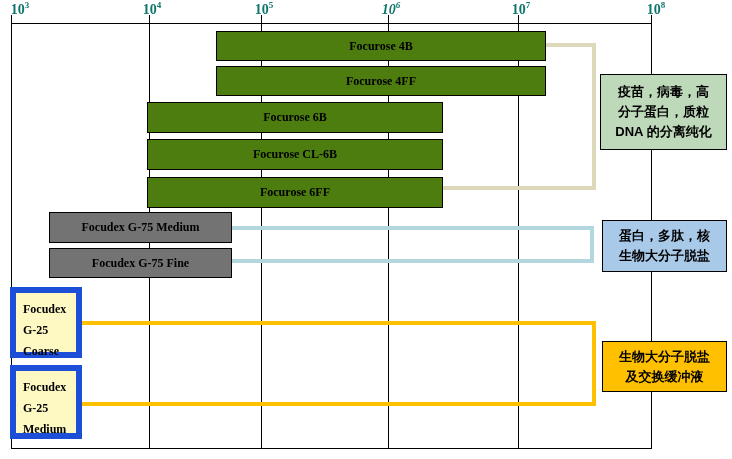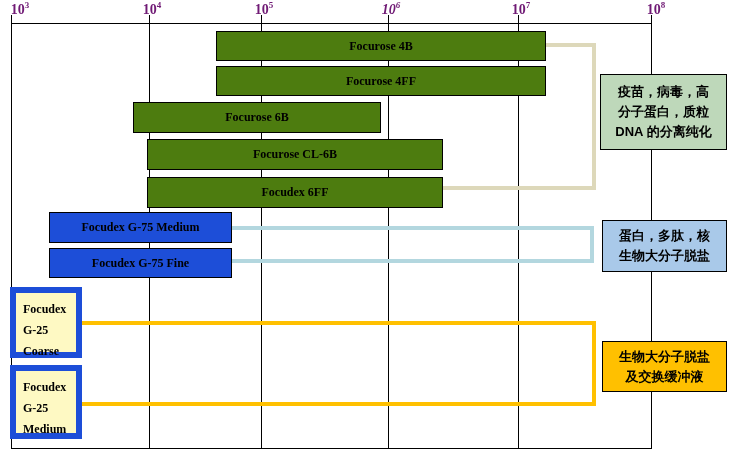--- a/index.html
+++ b/index.html
@@ -7,31 +7,31 @@
   #stage {
     position:relative; width:732px; height:459px; background:#ffffff;
     overflow:hidden;
   }
   .axis-line { position:absolute; background:#000; }
   .gridline { position:absolute; width:1px; top:23px; height:425px; background:#000; }
   .tick { position:absolute; width:1px; top:15px; height:9px; background:#000; }
   .tick-label {
     position:absolute; top:1px; transform:translateX(-50%);
     font-family:"Liberation Serif", serif; font-weight:bold; font-size:14px;
-    color:#701a75; white-space:nowrap; line-height:1;
+    color:#0f766e; white-space:nowrap; line-height:1;
   }
   .tick-label sup { font-size:9px; }
   .bar {
     position:absolute; border:1px solid #000;
     display:flex; align-items:center; justify-content:center;
     font-family:"Liberation Serif", serif; font-weight:bold; font-size:12px;
     color:#000; white-space:nowrap;
   }
   .bar-green { background:#4d7c0f; }
-  .bar-blue  { background:#1d4ed8; }
+  .bar-blue  { background:#737373; }
   .g25-box {
     position:absolute; border:6px solid #1d4ed8; background:#fef9c3;
     font-family:"Liberation Serif", serif; font-weight:bold; font-size:12px;
     color:#000; padding:6px 0 0 7px; line-height:21px;
   }
   .seg { position:absolute; }
   .seg-beige { background:#ddd8ba; }
   .seg-ltblue { background:#b3d7df; }
   .seg-gold { background:#ffc000; }
   .anno {
@@ -83,28 +83,28 @@
   <div class="seg seg-gold" style="left:82px;  top:321px; width:514px; height:4px;"></div>
   <div class="seg seg-gold" style="left:592px; top:321px; width:4px;   height:85px;"></div>
   <div class="seg seg-gold" style="left:82px;  top:402px; width:514px; height:4px;"></div>
 
   <div class="bar bar-green" style="left:216px; top:31px;  width:330px; height:30px;">
       <span>Focurose 4B</span>
     </div>
   <div class="bar bar-green" style="left:216px; top:66px;  width:330px; height:30px;">
       <span>Focurose 4FF</span>
     </div>
-  <div class="bar bar-green" style="left:133px; top:102px; width:248px; height:31px;">
+  <div class="bar bar-green" style="left:147px; top:102px; width:296px; height:31px;">
       <span>Focurose 6B</span>
     </div>
   <div class="bar bar-green" style="left:147px; top:139px; width:296px; height:31px;">
       <span>Focurose CL-6B</span>
     </div>
   <div class="bar bar-green" style="left:147px; top:177px; width:296px; height:31px;">
-      <span>Focudex 6FF</span>
+      <span>Focurose 6FF</span>
     </div>
 
   <div class="bar bar-blue" style="left:49px; top:212px; width:183px; height:31px;">
       <span>Focudex G-75 Medium</span>
     </div>
   <div class="bar bar-blue" style="left:49px; top:248px; width:183px; height:30px;">
       <span>Focudex G-75 Fine</span>
     </div>
 
   <div class="g25-box" style="left:10px; top:287px; width:72px; height:71px;">

